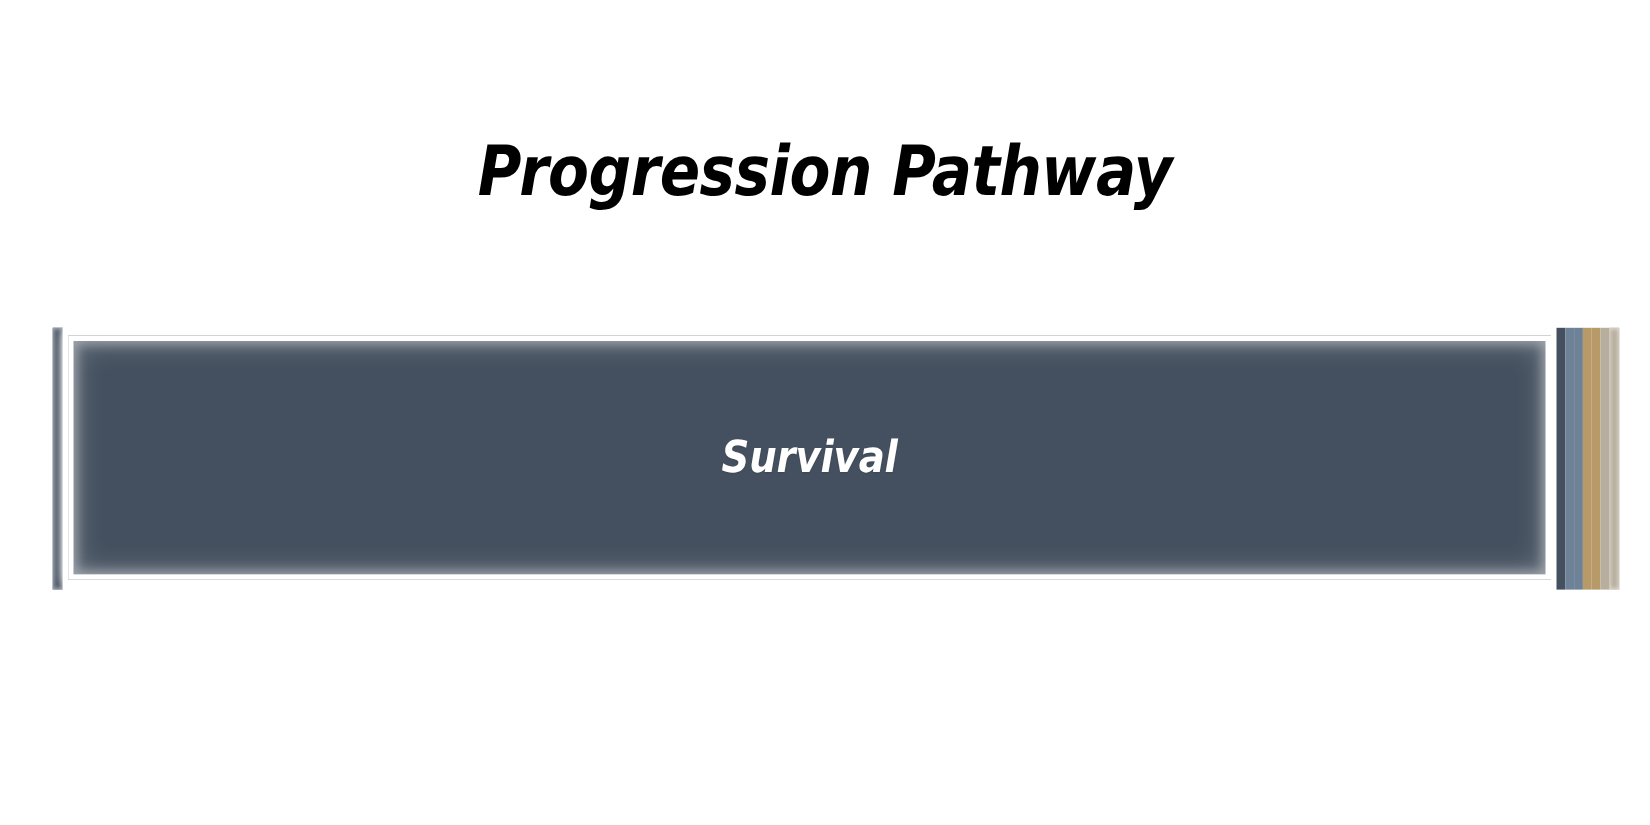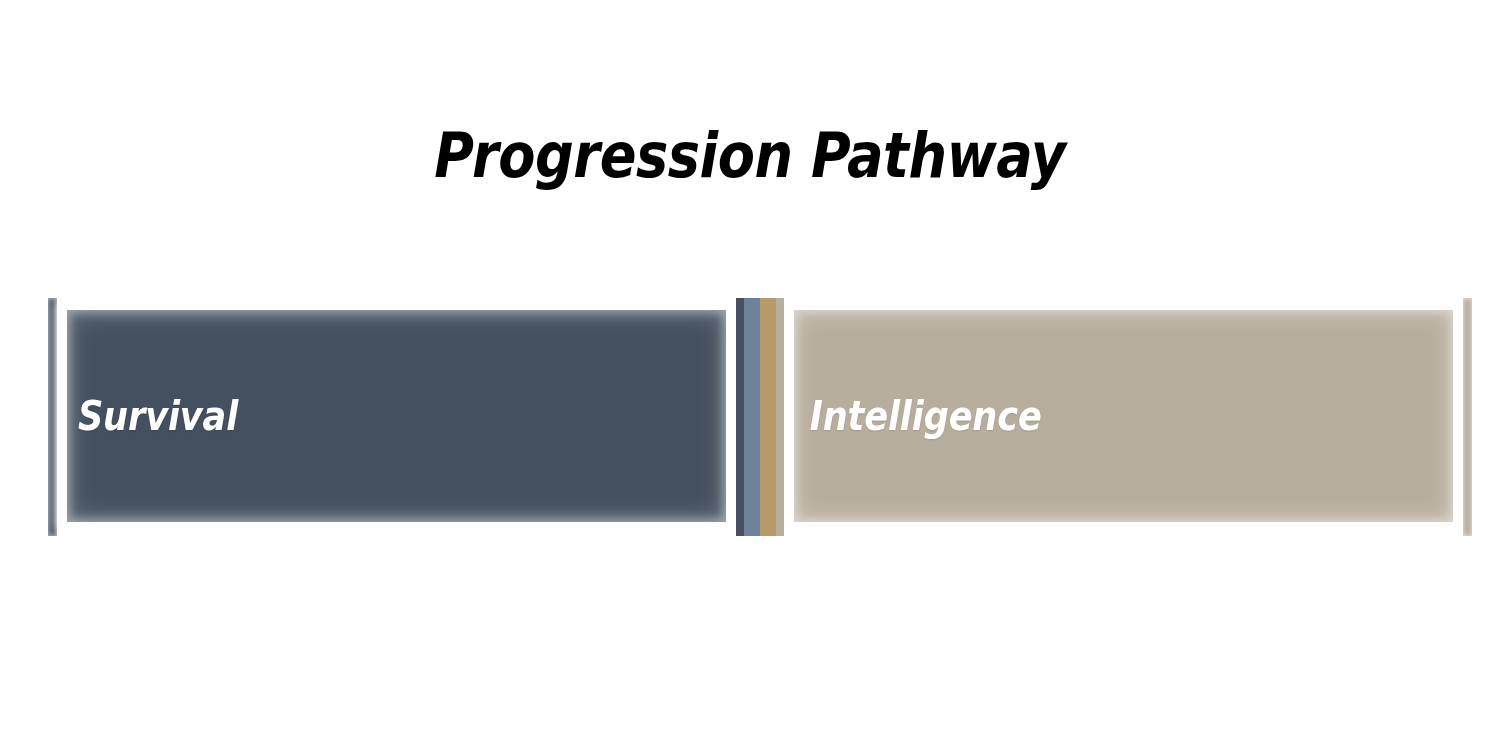--- a/index.html
+++ b/index.html
@@ -88,20 +88,21 @@
     align-items: stretch;
     background: #ffffff;
   }
 
   .stage-card {
     position: relative;
     flex: 1 1 auto;
     margin: 7px 0 9px 0;
     display: flex;
     align-items: center;
+    justify-content: center;
     border: 5px solid #ffffff;
     box-sizing: border-box;
     box-shadow:
       0 0 7px 3px rgba(255,255,255,0.95),
       0 0 14px 5px rgba(255,255,255,0.65);
   }
 
   
   .stage-card::before {
     content: "";
@@ -153,22 +154,17 @@
       <div class="half" style="background: rgb(109, 130, 150);"></div>
       <div class="half" style="background: rgb(183, 154, 104);"></div>
     </div>
 
 
     <div class="stage-connector">
       <div class="half" style="background: rgb(183, 154, 104);"></div>
       <div class="half" style="background: rgb(184, 174, 158);"></div>
     </div>
 
-    <div class="stage-slot">
-      <div class="stage-card" style="background: rgb(184, 174, 158);">
-        <span class="stage-label">Intelligence</span>
-      </div>
-    </div>
 
     <div class="edge-stripe" style="background: rgb(184, 174, 158);"></div>
 
   </div>
 </div>
 
 </body></html>

